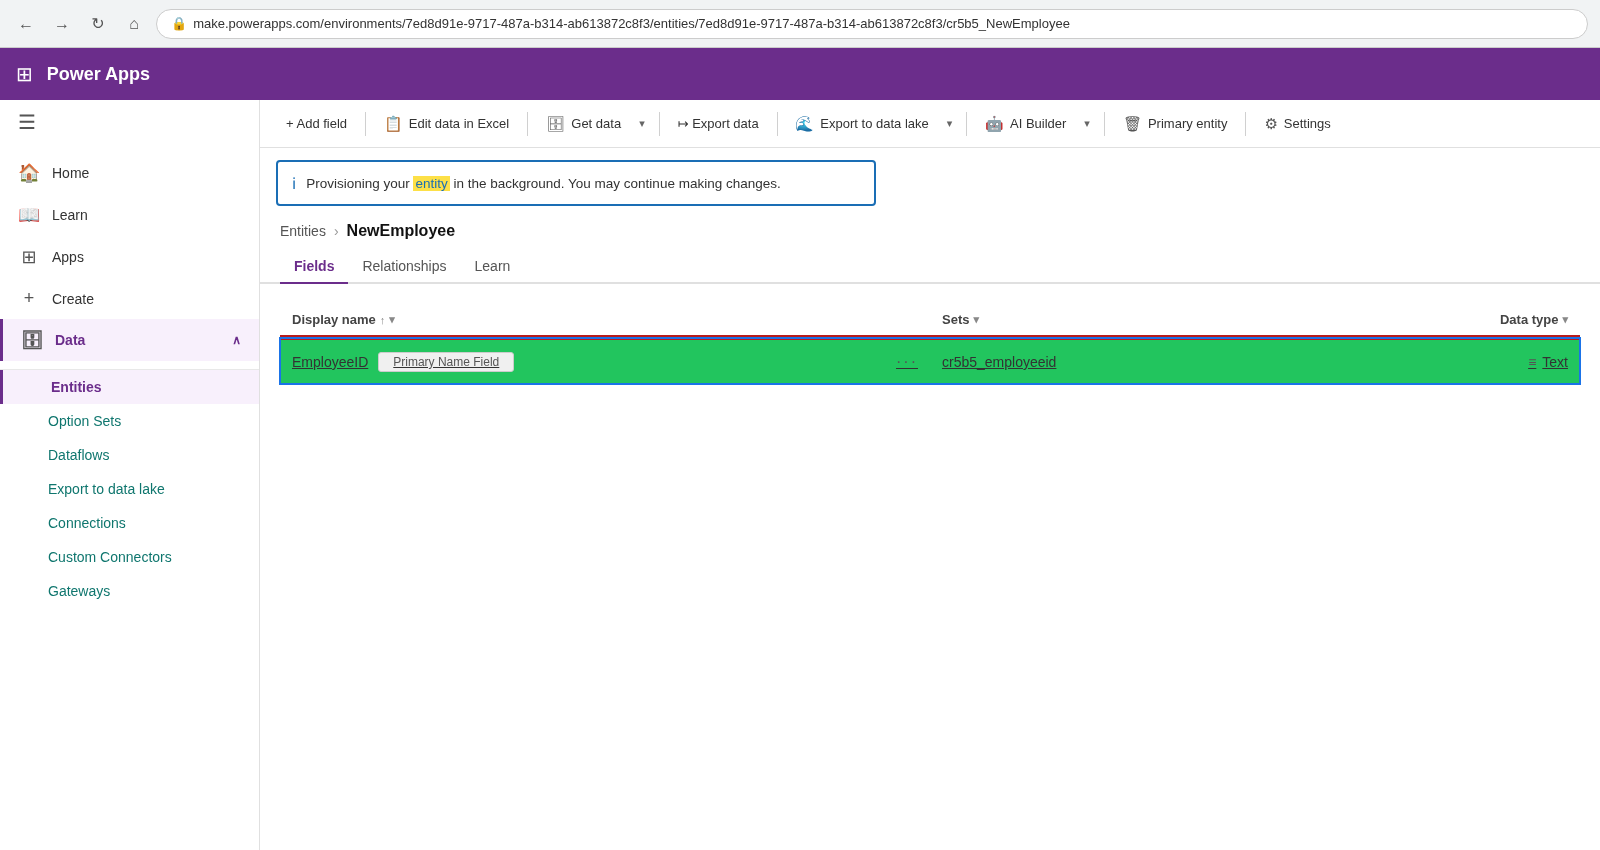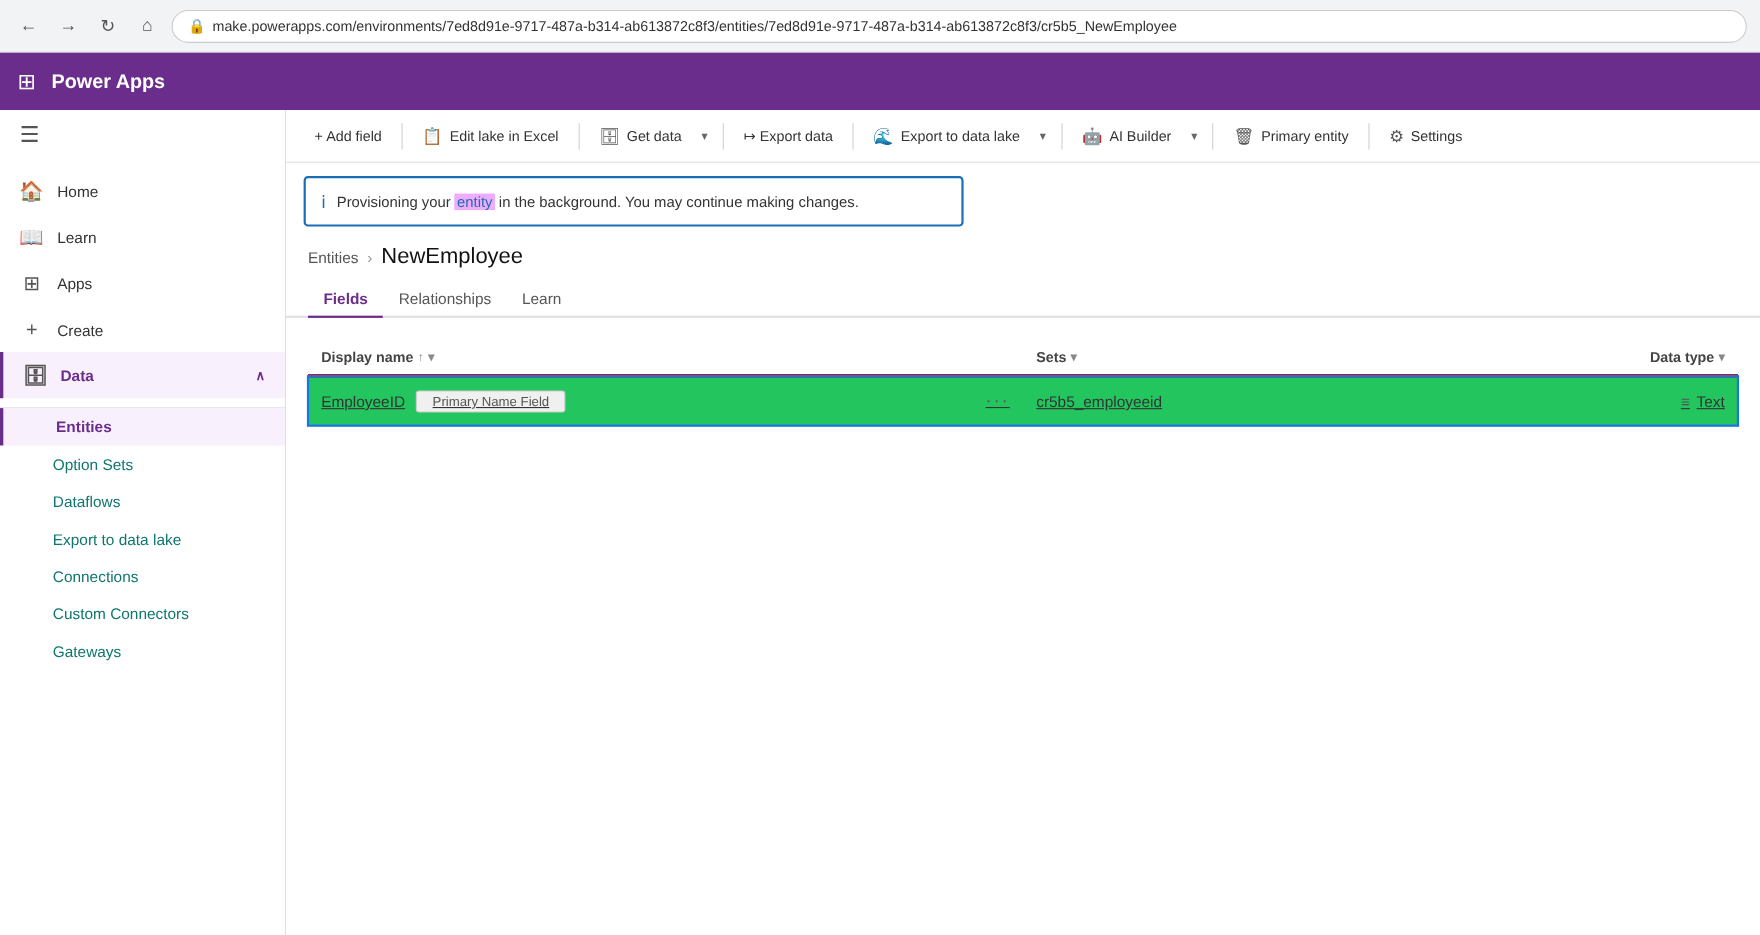--- a/index.html
+++ b/index.html
@@ -152,40 +152,40 @@
       padding: 10px 14px;
       display: flex;
       align-items: center;
       gap: 10px;
       font-size: 13.5px;
       color: #333;
       max-width: 600px;
     }
     .provisioning-banner .info-icon { color: #1a6eb5; font-size: 16px; flex-shrink: 0; }
     .provisioning-banner .highlight-word {
-      background: #f0abfc;
+      background: #fde047;
       color: #1a6eb5;
       padding: 0 2px;
     }
 
     
     .page-header {
       padding: 16px 20px 0 20px;
     }
     .breadcrumb {
       display: flex;
       align-items: center;
       gap: 8px;
       color: #555;
       font-size: 14px;
       margin-bottom: 10px;
     }
     .breadcrumb .crumb-link { color: #555; cursor: pointer; }
     .breadcrumb .crumb-sep { color: #999; }
-    .breadcrumb .crumb-current { font-size: 20px; font-weight: 400; color: #111; text-align: center; }
+    .breadcrumb .crumb-current { font-size: 16px; font-weight: 700; color: #111; text-align: center; }
 
     
     .tabs {
       display: flex;
       align-items: flex-end;
       gap: 0;
       border-bottom: 2px solid #e0e0e0;
       padding: 0 20px;
     }
     .tab {
@@ -207,21 +207,21 @@
     .data-table {
       width: 100%;
       border-collapse: collapse;
     }
     .data-table thead tr th {
       text-align: left;
       padding: 8px 12px;
       font-size: 13px;
       color: #444;
       font-weight: 600;
-      border-bottom: 3px solid #b91c1c;
+      border-bottom: 5px solid #b91c1c;
     }
     .col-display-name { width: 50%; }
     .col-name { width: 30%; }
     .col-type { width: 20%; text-align: right; }
 
     .th-inner { display: flex; align-items: center; gap: 4px; }
     .sort-icon { color: #888; font-size: 11px; }
     .chevron-down { color: #888; font-size: 11px; }
 
     .data-table tbody tr.selected-row {
@@ -330,21 +330,21 @@
 
     <div class="content">
 
       <div class="toolbar">
         <button class="toolbar-btn">
           <span>+ Add field</span>
         </button>
         <div class="toolbar-divider"></div>
         <button class="toolbar-btn">
           <span class="btn-icon">📋</span>
-          <span>Edit lake in Excel</span>
+          <span>Edit data in Excel</span>
         </button>
         <div class="toolbar-divider"></div>
         <div class="toolbar-btn-dropdown">
           <button class="toolbar-btn">
             <span class="btn-icon">🗄</span>
             <span>Get data</span>
           </button>
           <button class="toolbar-btn" style="padding:6px 6px;">
             <span class="chevron">▾</span>
           </button>

